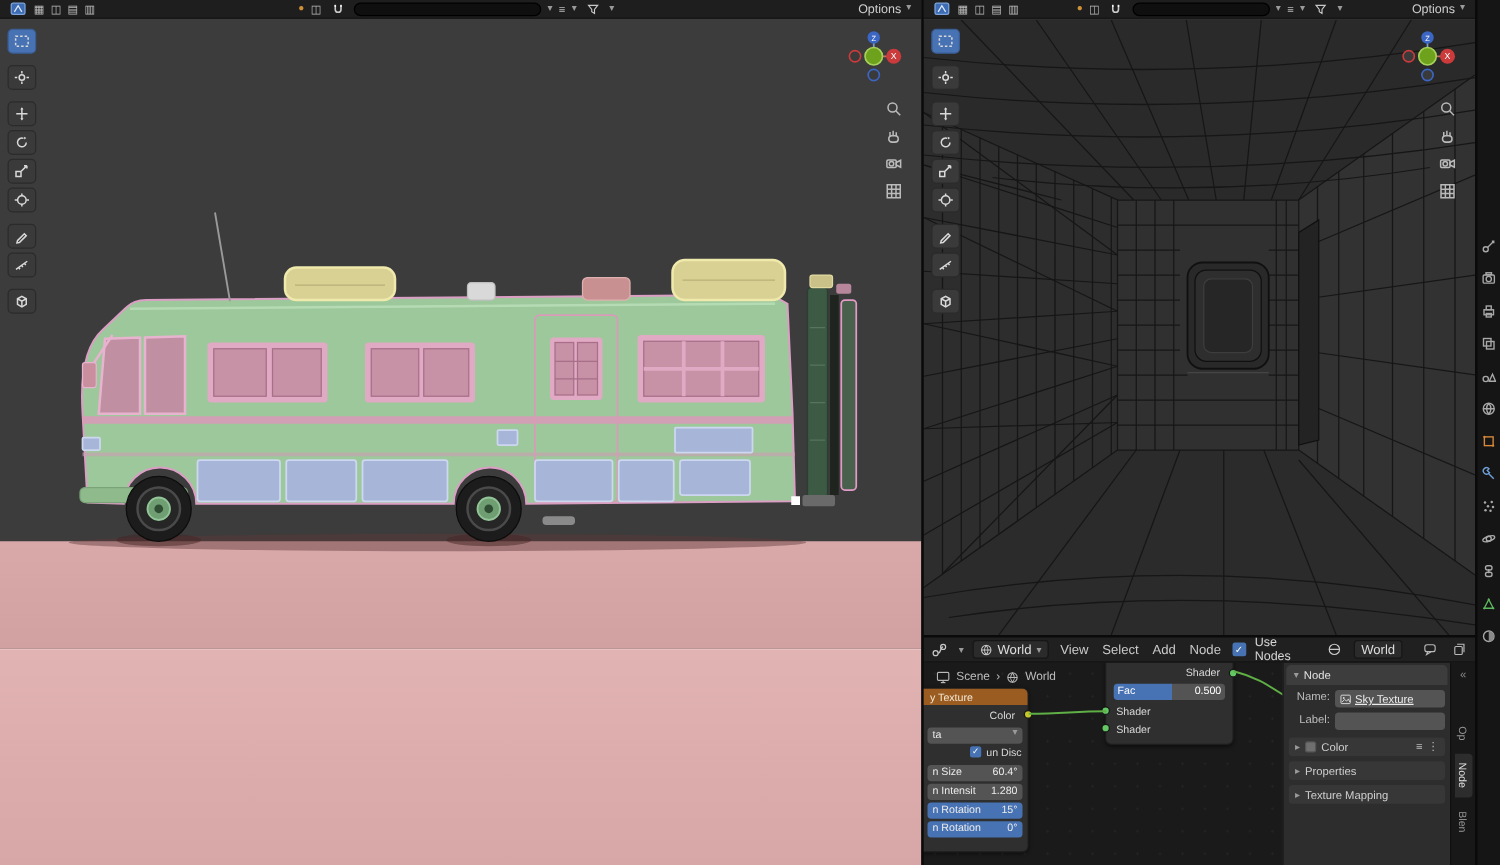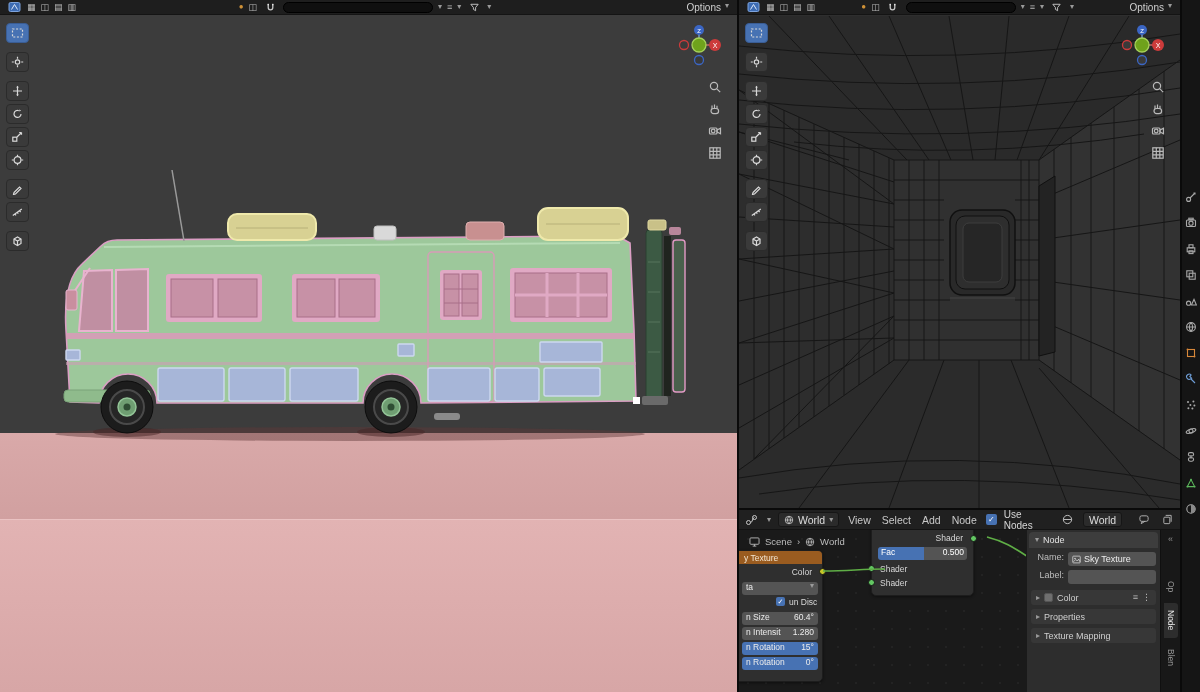--- a/index.html
+++ b/index.html
@@ -68,36 +68,36 @@
   .socket{position:absolute;width:7px;height:7px;border-radius:50%;border:1px solid #161616;}
   .socket.yellow{background:#c7c729;right:-4px;top:50%;margin-top:-4px;}
   .socket.green-r{background:#63c763;right:-4px;top:50%;margin-top:-4px;}
   .socket.green-l{background:#63c763;left:-4px;top:50%;margin-top:-4px;}
   .srow{display:flex;align-items:flex-start;justify-content:space-between;height:13px;
       margin:2px 4px 0 60px;background:var(--field_bg,#545454);border-radius:3px;padding:0 4px;color:#ececec;}
   .srow.blue{background:var(--accent,#4772b3);}
   .srow-plain{display:flex;align-items:flex-start;gap:4px;height:13px;margin:2px 4px 0 60px;color:#d8d8d8;padding-left:34px;}
   .mini-chk{width:9px;height:9px;background:var(--accent,#4772b3);border-radius:2px;color:#fff;font-size:7px;
       display:flex;align-items:center;justify-content:center;line-height:1;}
-  .mix-node{left:132px;top:-10px;width:103px;height:76px;}
+  .mix-node{left:145px;top:-10px;width:103px;height:76px;}
   .in-row{position:relative;height:14px;display:flex;align-items:center;padding-left:8px;}
   .fac{height:13px;margin:2px 6px;border-radius:3px;display:flex;align-items:flex-start;justify-content:space-between;
       padding:0 3px;color:#fff;
       background:linear-gradient(to right,var(--accent,#4772b3) 0 52%,var(--field_bg,#545454) 52% 100%);}
   .wires{position:absolute;inset:0;z-index:3;pointer-events:none;}
   .wires path{stroke:var(--wire_green,#5fae46);stroke-width:1.6;fill:none;}
 
   .npanel{position:absolute;right:20px;top:20px;bottom:0;width:134px;background:#2d2d2d;z-index:6;
       border-left:1px solid #1a1a1a;font-size:9px;}
   .phead{display:flex;align-items:center;gap:4px;height:16px;background:#3d3d3d;border-radius:4px 4px 0 0;
       margin:2px 2px 4px 2px;padding:0 6px;color:#e2e2e2;}
   .prow{display:flex;align-items:flex-start;height:16px;margin:2px 4px;color:#bdbdbd;}
   .prow .lbl{width:33px;text-align:right;margin-right:4px;}
   .pfield{flex:1;height:14px;background:var(--field_bg,#545454);border-radius:3px;display:flex;align-items:center;
-      gap:3px;padding:0 4px;color:#ececec;overflow:hidden;}
+      gap:3px;padding:0 4px;color:#ececec;overflow:hidden;text-decoration:underline;}
   .sec{display:flex;align-items:center;gap:4px;height:15px;background:#373737;border-radius:3px;margin:4px 4px;
       padding:0 5px;color:#cfcfcf;}
   .sec .grow{flex:1;}
   .swatch{width:9px;height:9px;background:#6f6f6f;border:1px solid #555;border-radius:2px;}
 
   .tabstrip{position:absolute;right:0;top:20px;bottom:0;width:20px;background:#181818;z-index:6;
       display:flex;flex-direction:column;align-items:center;border-left:1px solid #101010;}
   .collapse{color:#8a8a8a;font-size:9px;margin:4px 0 28px 0;}
   .vtab{writing-mode:vertical-rl;font-size:8.5px;color:#979797;padding:7px 2px;margin:2px 0;border-radius:0 3px 3px 0;}
   .vtab.active{background:#2d2d2d;color:#e3e3e3;}

